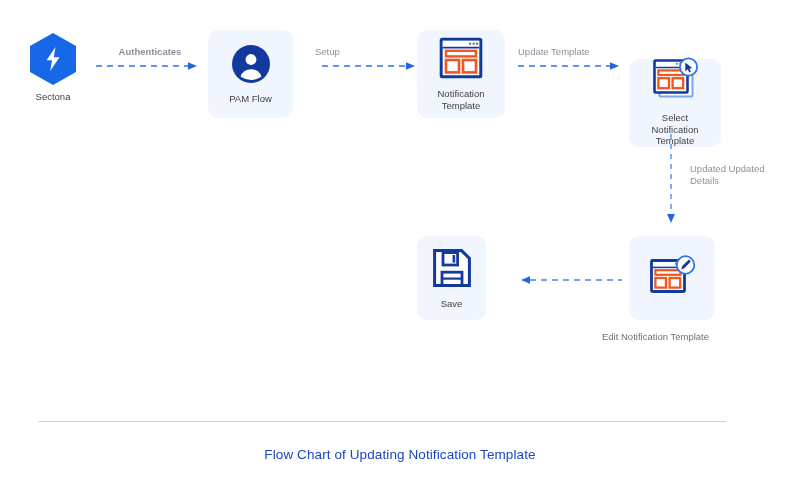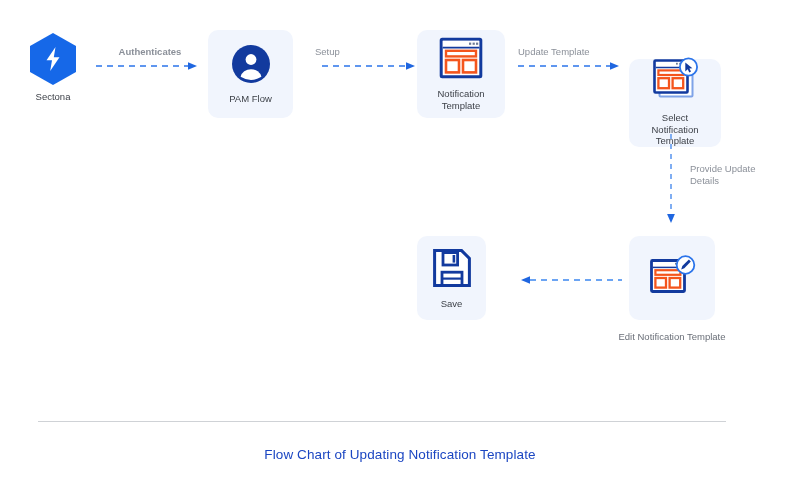--- a/index.html
+++ b/index.html
@@ -36,21 +36,21 @@
     color: #3b3f46;
     text-align: center;
     margin-top: 5px;
     white-space: pre-line;
   }
   .outside-label {
     position: absolute;
     font-size: 9.5px;
     line-height: 12px;
     color: #6a6f78;
-    text-align: center;
+    text-align: left;
     white-space: pre-line;
   }
 
   
   .logo-block {
     position: absolute;
     display: flex;
     flex-direction: column;
     align-items: center;
   }
@@ -185,21 +185,21 @@
 Notification
 Template</div>
   </div>
 
   <div class="arrow-wrap" style="left:665px; top:134px; width:12px; height:92px;">
     <svg width="12" height="92" aria-hidden="true">
       <line x1="6" y1="0" x2="6" y2="80" stroke="#6aa0f0" stroke-width="1.7" stroke-dasharray="5,5"></line>
       <path d="M2.1 80 L9.9 80 L6 89 Z" fill="#1f66e0"></path>
     </svg>
   </div>
-  <div class="edge-label" style="left:690px; top:163px; width:90px; text-align:left;">Provide Update
+  <div class="edge-label" style="left:690px; top:163px; width:90px; text-align:left;">Updated Updated
 Details</div>
 
   <div class="node" style="left:629px; top:236px; width:86px; height:84px;">
     <span>
       <svg width="50" height="44" viewBox="0 0 50 44" aria-hidden="true">
         <rect x="4.5" y="6.5" width="33" height="31" rx="1" fill="#ffffff" stroke="#123a9e" stroke-width="2.8"></rect>
         <line x1="5.8" y1="13.4" x2="36.2" y2="13.4" stroke="#123a9e" stroke-width="1.5"></line>
         <rect x="28" y="8.8" width="1.8" height="1.8" fill="#6d7b96"></rect>
         <rect x="31.2" y="8.8" width="1.8" height="1.8" fill="#6d7b96"></rect>
         <rect x="8.4" y="16.2" width="25" height="4.6" fill="none" stroke="#f4551d" stroke-width="2.2"></rect>

